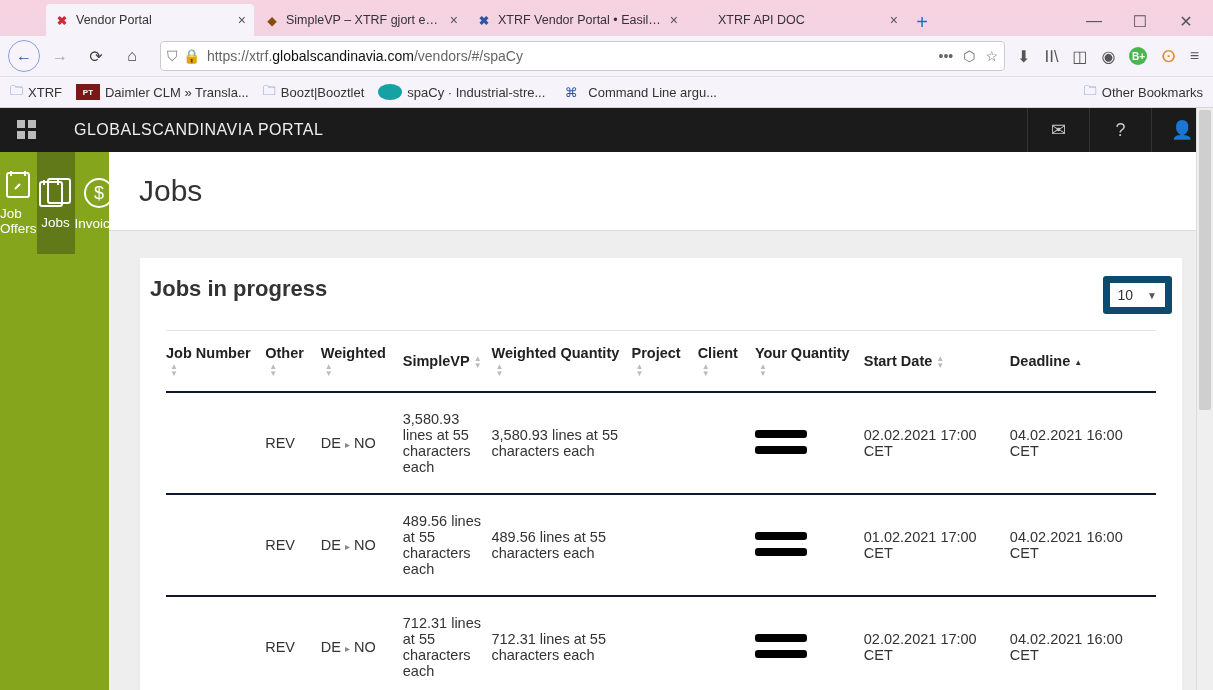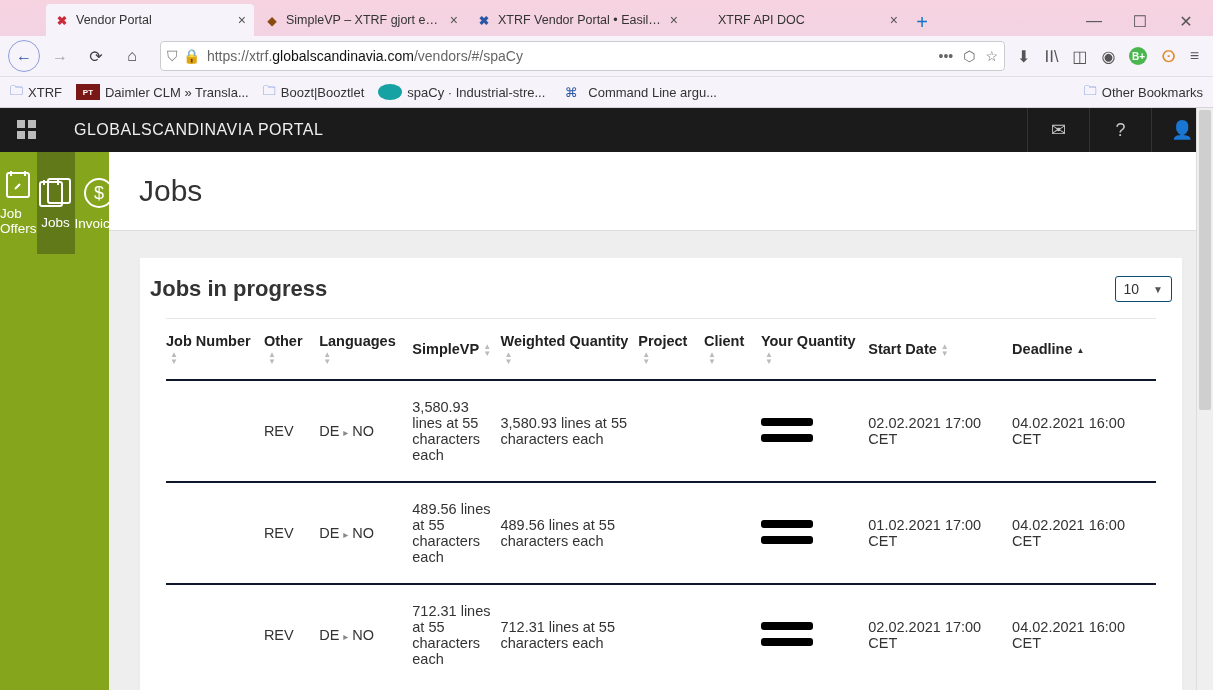--- a/index.html
+++ b/index.html
@@ -49,21 +49,21 @@
   .sidebar { width:109px; background:#85a51c; display:flex; flex-direction:row; }
   .side-item { height:102px; display:flex; flex-direction:column; align-items:center; justify-content:center; color:#fff; font-size:13.5px; cursor:pointer; gap:6px; }
   .side-item.active { background:#62791a; }
   .side-item svg { stroke:#fff; fill:none; stroke-width:2; }
 
   .content { flex:1; background:#eeeeee; overflow:auto; position:relative; }
   .page-title { font-size:30px; color:#333; padding:22px 0 22px 30px; background:#fff; border-bottom:1px solid #ddd; }
   .card { background:#fff; margin:26px 30px; border:1px solid #eee; box-shadow:0 1px 2px rgba(0,0,0,.05); }
   .card-head { display:flex; padding:18px 10px 6px; }
   .card-head h2 { font-size:22px; color:#333; font-weight:600; }
-  .pager { margin-left:auto; border:1px solid #0c4a6e; border-radius:3px; padding:4px 8px; font-size:14px; color:#333; display:flex; align-items:center; gap:14px; }
+  .pager { margin-left:auto; border:7px solid #0c4a6e; border-radius:3px; padding:4px 8px; font-size:14px; color:#333; display:flex; align-items:center; gap:14px; }
   .pager .caret { font-size:10px; color:#555; }
   hr.sep { border:none; border-top:1px solid #e6e6e6; margin:10px 26px 0; }
 
   table.jobs { width:calc(100% - 52px); margin:0 26px 18px; border-collapse:collapse; font-size:14.5px; color:#333; }
   table.jobs th { text-align:left; font-weight:600; padding:14px 6px 14px 0; vertical-align:middle; color:#222; }
   table.jobs th .sort { display:inline-flex; flex-direction:column; margin-left:4px; font-size:8px; line-height:7px; color:#bbb; vertical-align:middle; }
   table.jobs th.sorted .sort .up{ color:#333; }
   table.jobs td { padding:18px 6px 18px 0; vertical-align:middle; border-top:2px solid #0f172a; }
   .lang-arrow { color:#888; font-size:10px; margin:0 4px; }
   .redact { display:inline-block; width:52px; height:8px; background:#000; border-radius:3px; margin:2px 0; }
@@ -243,21 +243,21 @@
           <thead>
             <tr>
               <th><span>Job Number</span><span class="sort">
                     <span>▲</span>
                     <span>▼</span>
                   </span></th>
               <th><span>Other</span><span class="sort">
                     <span>▲</span>
                     <span>▼</span>
                   </span></th>
-              <th><span>Languages</span><span class="sort">
+              <th><span>Weighted</span><span class="sort">
                     <span>▲</span>
                     <span>▼</span>
                   </span></th>
               <th><span>SimpleVP</span><span class="sort">
                     <span>▲</span>
                     <span>▼</span>
                   </span></th>
               <th><span>Weighted Quantity</span><span class="sort">
                     <span>▲</span>
                     <span>▼</span>

